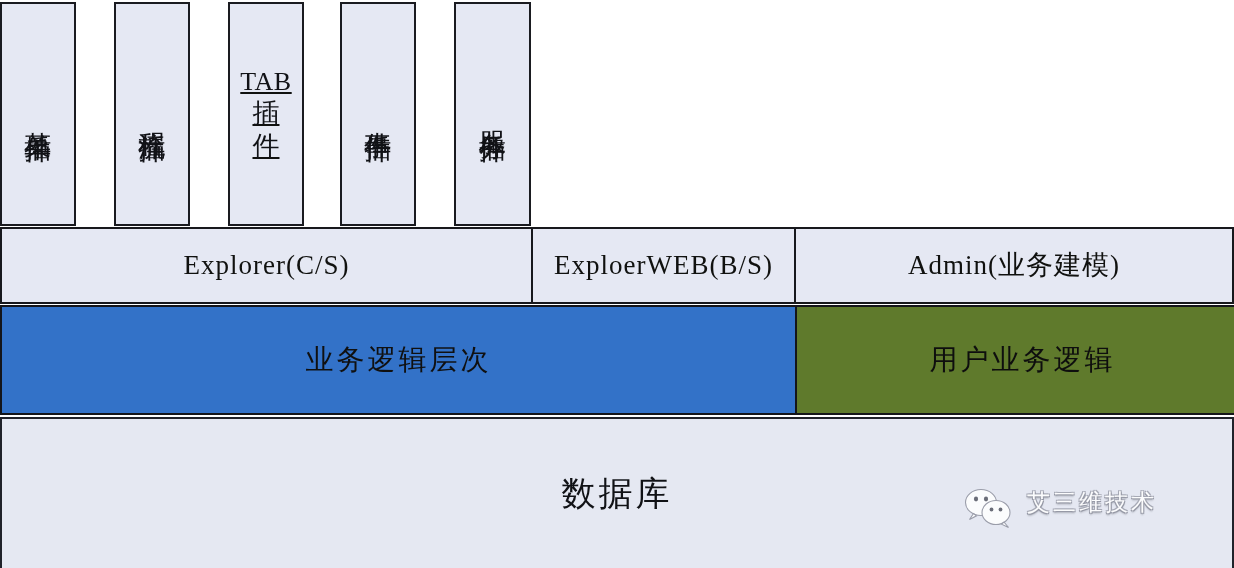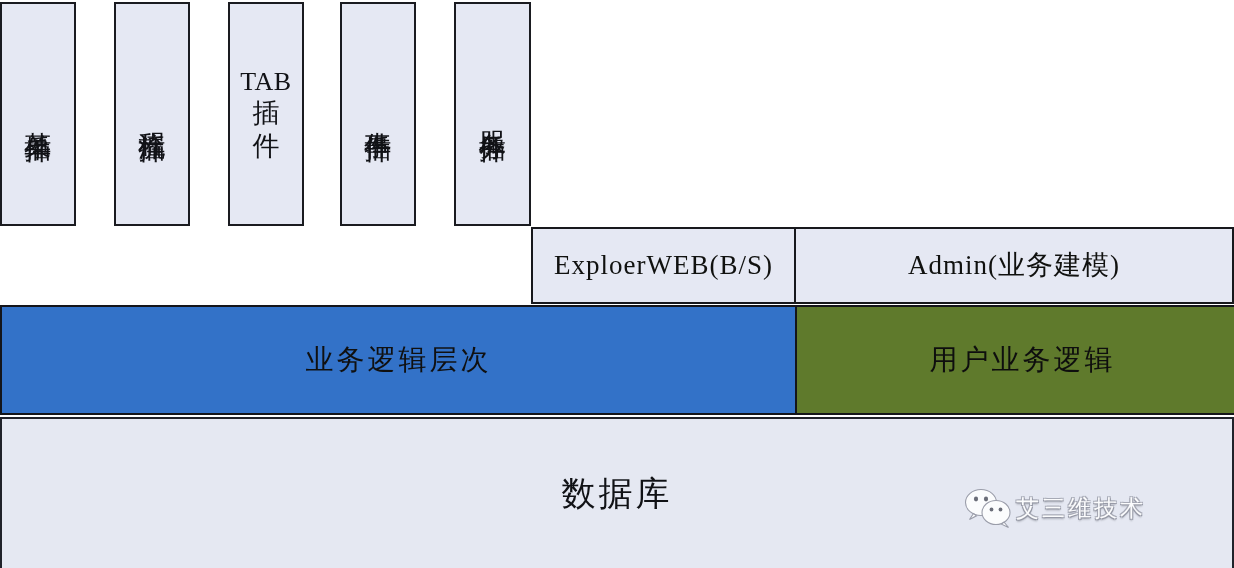--- a/index.html
+++ b/index.html
@@ -113,21 +113,21 @@
     letter-spacing: 3px;
     color: #111216;
   }
 
   
   #watermark {
     position: absolute;
     left: 962px;
     top: 487px;
     display: flex;
-    align-items: center;
+    gap: 11px;
     opacity: 0.88;
     pointer-events: none;
   }
   #watermark .wm-text {
     font-family: "DejaVu Sans", "Liberation Sans", sans-serif;
     font-size: 23px;
     letter-spacing: 3px;
     color: #ffffff;
     text-shadow:
        1px  1px 0 #8c8f9c,
@@ -147,36 +147,39 @@
 <div id="diagram">
 
   <div class="box plugin-box" style="left:0px;width:76px;">
     <span class="plugin-label">菜单插件</span>
   </div>
 
   <div class="box plugin-box" style="left:114px;width:76px;">
     <span class="plugin-label">流程插件</span>
   </div>
 
-  <div class="box plugin-box" style="left:228px;width:76px;">
+  <div class="box plugin-box" style="left:228px;width:76px;text-decoration:underline;">
     <span class="stack-label">
       <span class="lat">TAB</span>
       <span>插</span>
       <span>件</span>
     </span>
   </div>
 
   <div class="box plugin-box" style="left:340px;width:76px;">
     <span class="plugin-label">事件插件</span>
   </div>
 
   <div class="box plugin-box" style="left:454px;width:77px;">
     <span class="plugin-label">服务插件</span>
   </div>
 
+  <div class="box client-row-box" style="left:0px;width:533px;">
+    <span>Explorer(C/S)</span>
+  </div>
 
   <div class="box client-row-box" style="left:531px;width:265px;justify-content:center;">
     <span>ExploerWEB(B/S)</span>
   </div>
 
   <div class="box logic-box blue" style="left:0px;width:797px;">
     <span>业务逻辑层次</span>
   </div>
 
   <div class="box client-row-box" style="left:794px;width:440px;">

